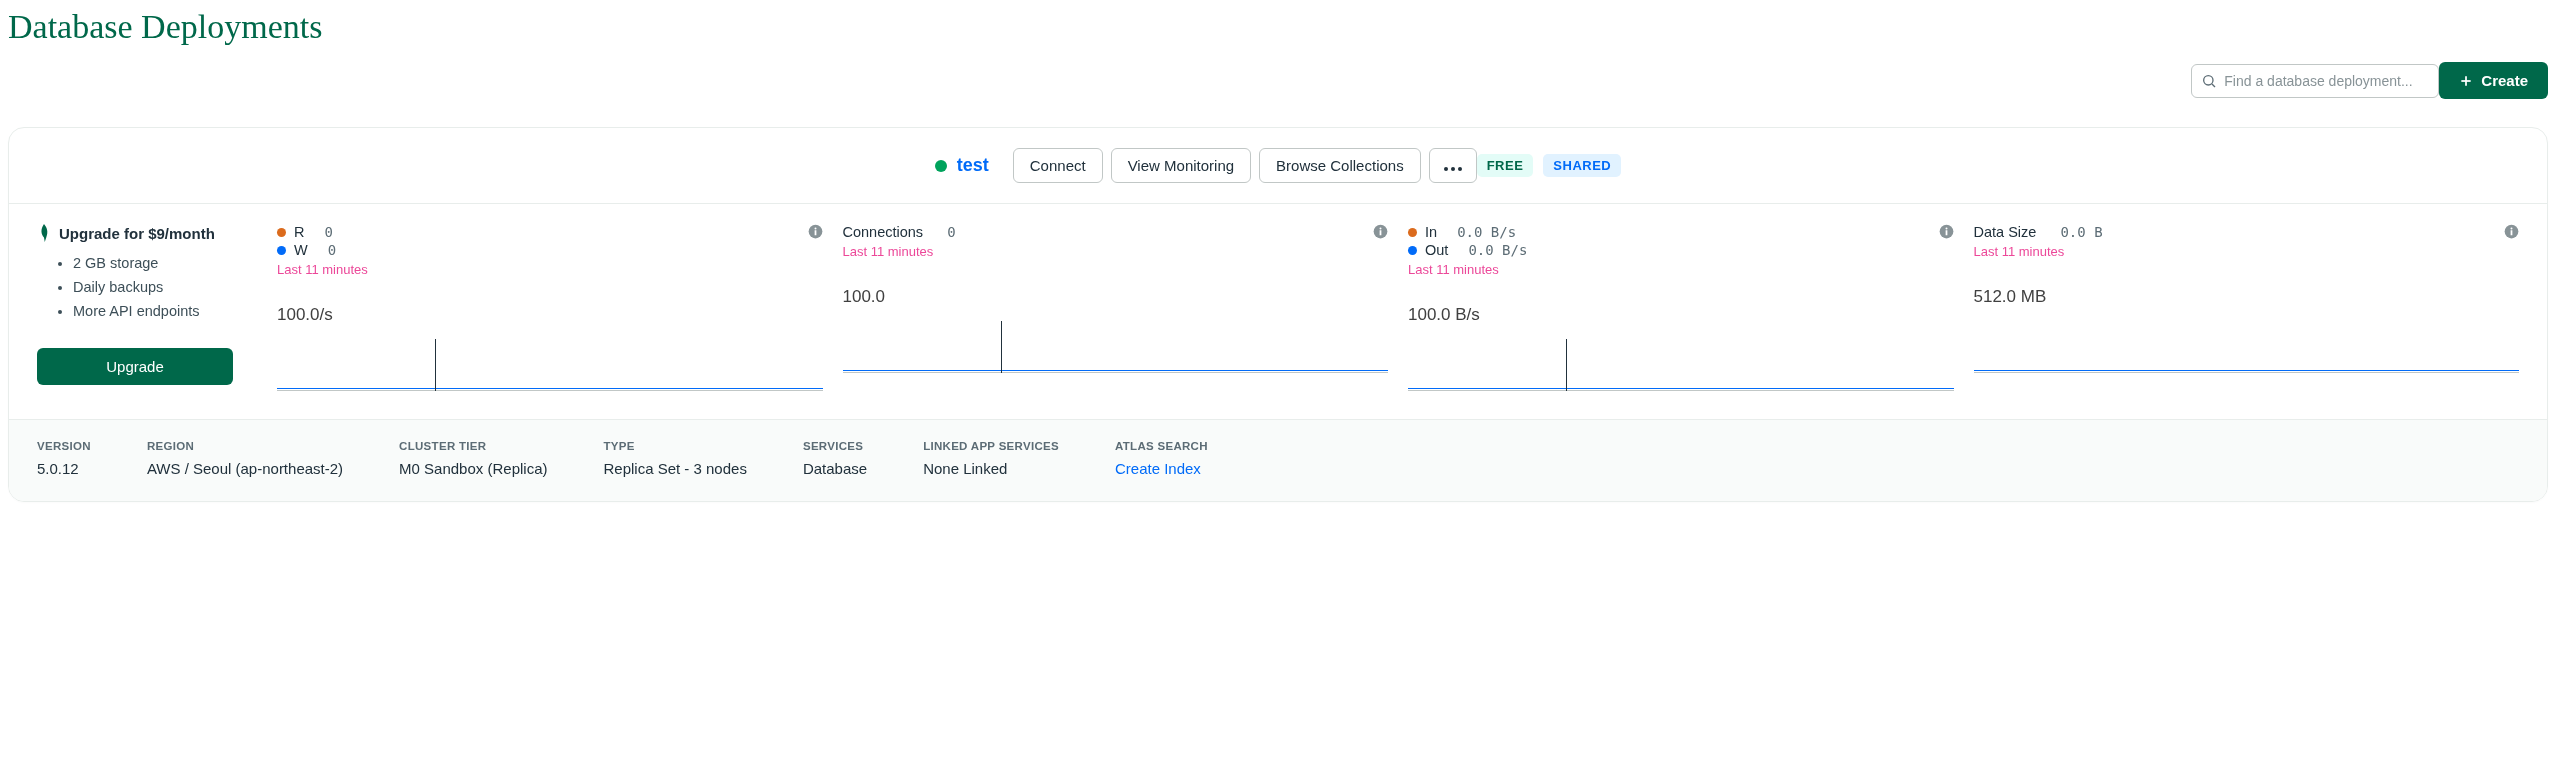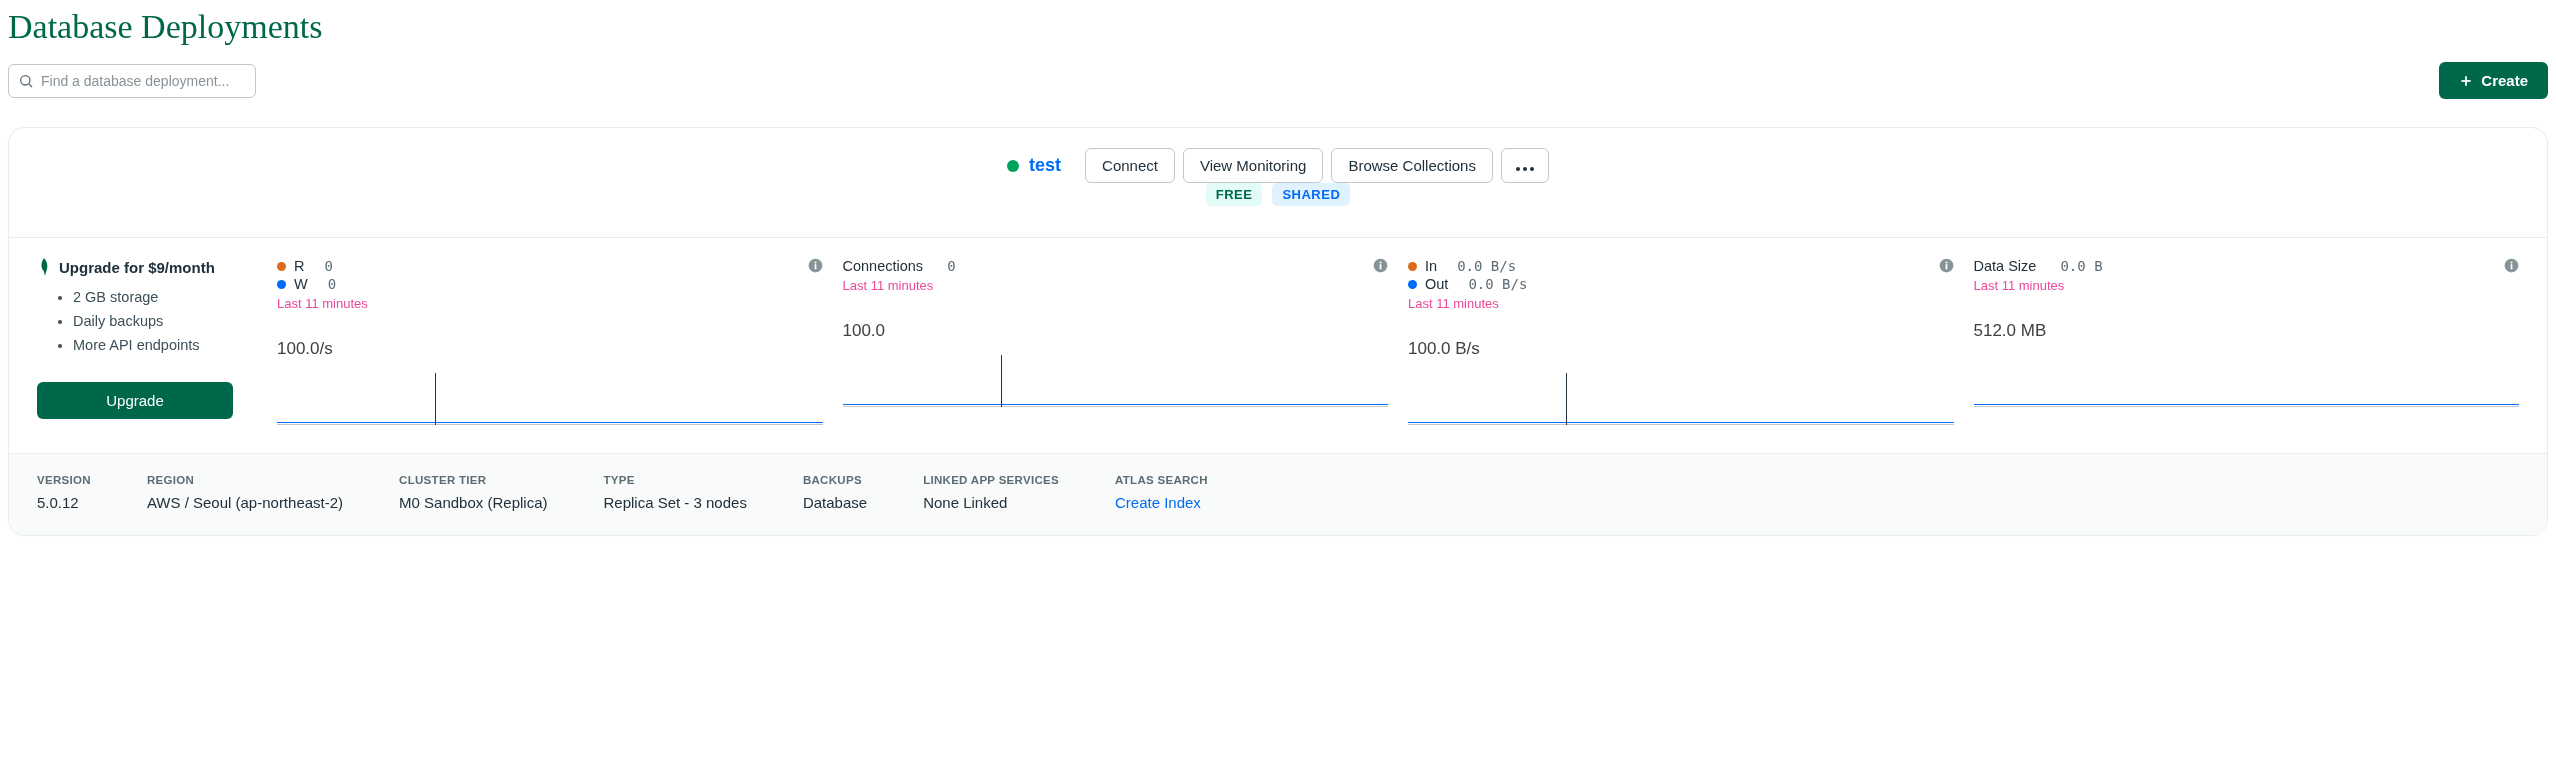--- a/index.html
+++ b/index.html
@@ -1,26 +1,26 @@
 <!DOCTYPE html>
 <html><head>
 <meta charset="utf-8">
 <style>
 * { box-sizing: border-box; margin: 0; padding: 0; }
 body { font-family: -apple-system, BlinkMacSystemFont, "Segoe UI", Helvetica, Arial, sans-serif; color: #21313c; background: #fff; padding: 8px; }
 .page-title { font-family: Georgia, "Times New Roman", serif; font-size: 34px; font-weight: 400; color: #00684a; margin: 0 0 16px 0; }
-.top-row { display: flex; align-items: center; justify-content: space-between; margin-bottom: 28px; }
+.top-row { display: flex; align-items: center; justify-content: flex-end; margin-bottom: 28px; }
 .search-wrap { position: relative; width: 248px; }
 .search-wrap svg { position: absolute; left: 10px; top: 50%; transform: translateY(-50%); }
 .search-input { width: 100%; padding: 8px 10px 8px 32px; border: 1px solid #c1c7c6; border-radius: 6px; font-size: 14px; color: #5c6c75; }
 .search-input::placeholder { color: #889397; }
 .create-btn { display: inline-flex; align-items: center; gap: 8px; background: #00684a; color: #fff; border: none; border-radius: 6px; padding: 10px 20px; font-size: 15px; font-weight: 600; cursor: pointer; }
 .create-btn svg { stroke: #fff; }
 .card { border: 1px solid #e8edeb; border-radius: 16px; overflow: hidden; box-shadow: 0 1px 2px rgba(0,0,0,0.02); }
-.card-header { display: flex; align-items: center; justify-content: flex-start; padding: 20px 28px 31px 28px; border-bottom: 1px solid #e8edeb; flex-direction: column; }
+.card-header { display: flex; align-items: center; justify-content: center; padding: 20px 28px 20px 28px; border-bottom: 1px solid #e8edeb; }
 .hdr-left { display: flex; align-items: center; gap: 24px; }
 .cluster-name { display: inline-flex; align-items: center; gap: 10px; }
 .status-dot { width: 12px; height: 12px; border-radius: 50%; background: #00a35c; display: inline-block; }
 .cluster-link { color: #016bf8; font-size: 18px; font-weight: 600; text-decoration: none; }
 .btn-row { display: flex; gap: 8px; }
 .btn { background: #fff; border: 1px solid #c1c7c6; border-radius: 6px; padding: 8px 16px; font-size: 15px; color: #21313c; cursor: pointer; }
 .btn-icon { padding: 8px 14px; }
 .hdr-right { display: flex; gap: 10px; }
 .tag { font-size: 13px; font-weight: 700; letter-spacing: 0.5px; padding: 4px 10px; border-radius: 5px; }
 .tag-free { background: #e3fcf7; color: #00684a; }
@@ -216,21 +216,21 @@
     </div>
     <div class="ft-item">
       <div class="ft-label">CLUSTER TIER</div>
       <div class="ft-value">M0 Sandbox (Replica)</div>
     </div>
     <div class="ft-item">
       <div class="ft-label">TYPE</div>
       <div class="ft-value">Replica Set - 3 nodes</div>
     </div>
     <div class="ft-item">
-      <div class="ft-label">BACKUPS</div>
+      <div class="ft-label">SERVICES</div>
       <div class="ft-value">Database</div>
     </div>
     <div class="ft-item">
       <div class="ft-label">LINKED APP SERVICES</div>
       <div class="ft-value">None Linked</div>
     </div>
     <div class="ft-item">
       <div class="ft-label">ATLAS SEARCH</div>
       <div class="ft-value ft-link">Create Index</div>
     </div>

